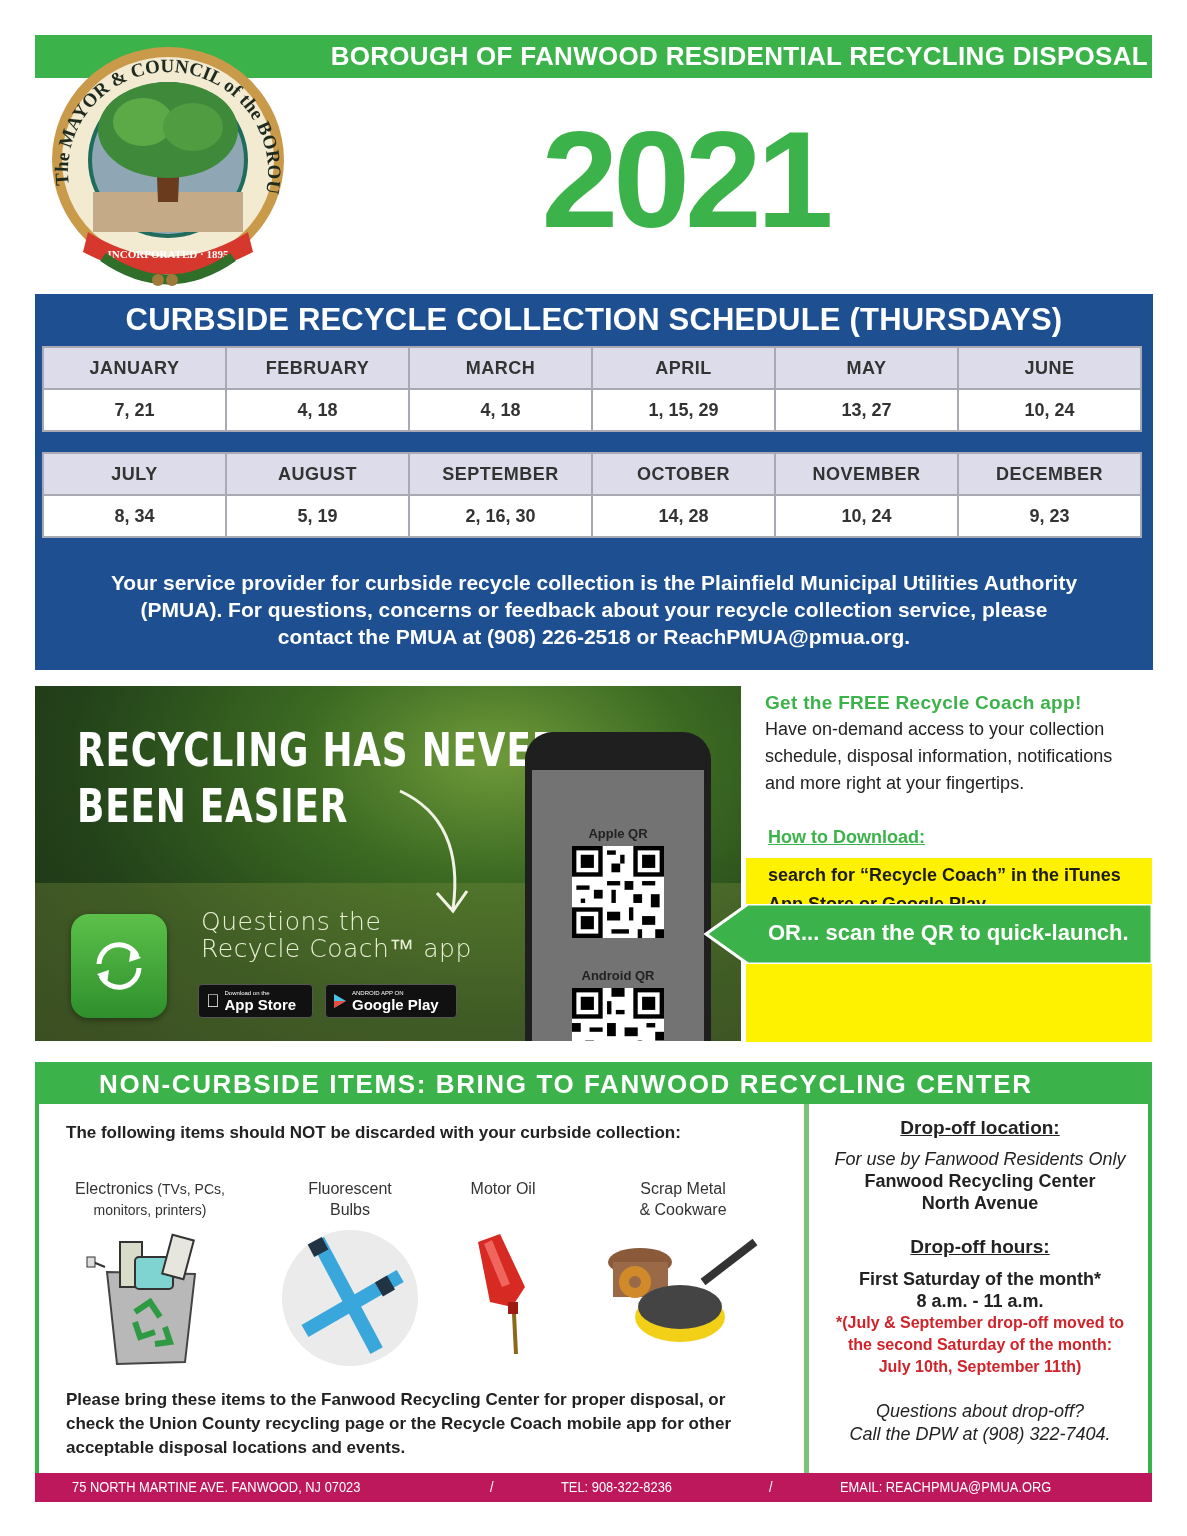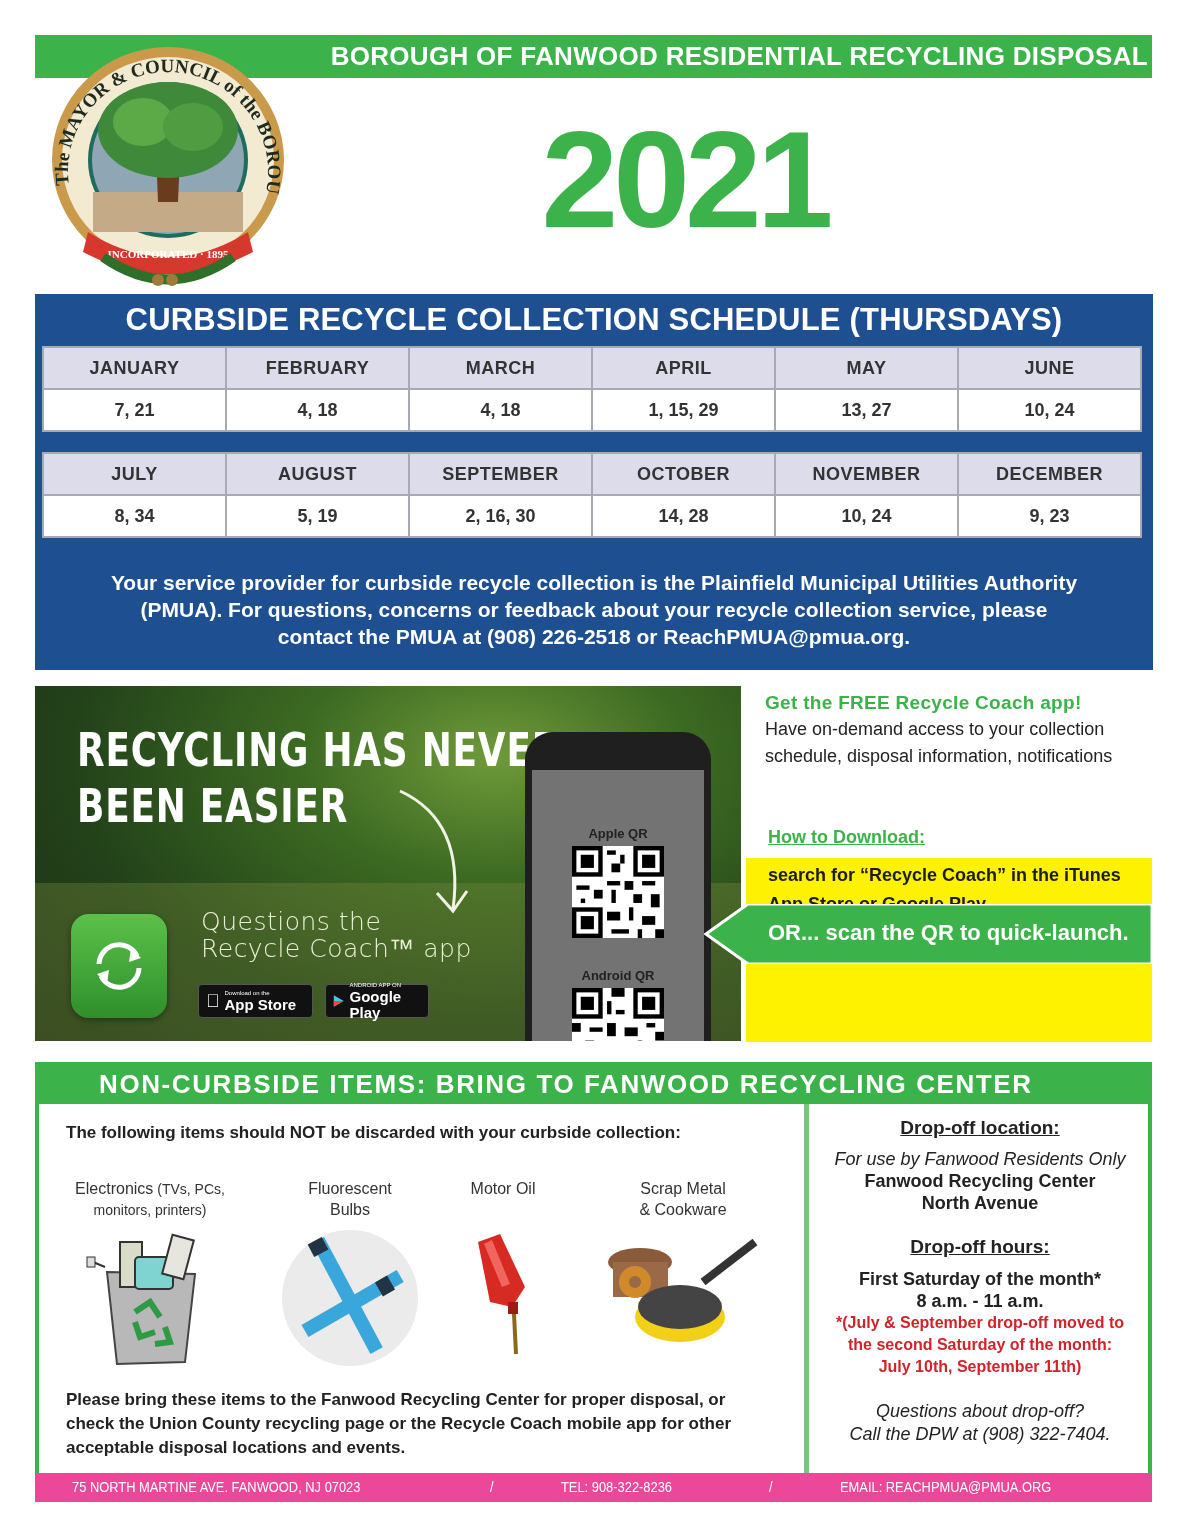--- a/index.html
+++ b/index.html
@@ -28,21 +28,21 @@
     background: radial-gradient(ellipse at 65% 20%, #6f9a3a 0%, #3c6a22 30%, #23421a 65%, #1b2d14 100%); }
   .promo-lower { position: absolute; left: 0; top: 197px; width: 100%; height: 158px; background: rgba(120,140,60,0.35); }
   .promo-headline { position: absolute; left: 42px; top: 36px; color: #fff; font-family: "DejaVu Sans", sans-serif; font-weight: bold; font-size: 46px; line-height: 56px; transform: scaleX(0.78); transform-origin: left top; letter-spacing: 1px; white-space: nowrap; }
   .promo-arrow { position: absolute; left: 360px; top: 95px; width: 80px; height: 140px; }
   .app-icon { position: absolute; left: 36px; top: 228px; width: 96px; height: 104px; border-radius: 18px; background: linear-gradient(180deg, #5cc14a 0%, #2e8f2c 100%); box-shadow: 0 2px 6px rgba(0,0,0,0.4); display: flex; align-items: center; justify-content: center; }
   .promo-script { position: absolute; left: 166px; top: 222px; color: #e9f0d6; font-family: "DejaVu Sans", sans-serif; font-size: 25px; line-height: 27px; font-weight: 300; letter-spacing: 0.5px; }
   .store-badge { position: absolute; top: 298px; height: 34px; background: #111; border: 1px solid #555; border-radius: 4px; color: #fff; display: flex; align-items: center; padding: 0 7px; gap: 5px; }
   .store-badge .small { font-size: 6px; display: block; line-height: 7px; }
   .store-badge .big { font-size: 15px; font-weight: bold; display: block; line-height: 16px; }
   .badge-apple { left: 163px; width: 115px; }
-  .badge-google { left: 290px; width: 104px; }
+  .badge-google { left: 290px; width: 132px; }
 
   .phone { position: absolute; left: 490px; top: 46px; width: 186px; height: 330px; background: #1f1f1f; border-radius: 28px 28px 0 0; }
   .phone-screen { position: absolute; left: 7px; top: 38px; width: 172px; height: 300px; background: #737373; }
   .qr-label { position: absolute; left: 0; width: 100%; text-align: center; font-size: 13px; font-weight: bold; color: #222; }
   .qr { position: absolute; left: 40px; width: 92px; height: 92px; }
 
   
   .app-info { left: 765px; top: 692px; width: 390px; }
   .app-info-title { color: #3cb34a; font-weight: bold; font-size: 19px; letter-spacing: 0.3px; }
   .app-info-body { color: #222; font-size: 18px; line-height: 27px; margin-top: 2px; }
@@ -63,21 +63,21 @@
   .item-icon { top: 1222px; }
   .nc-bottom { left: 66px; top: 1388px; width: 720px; font-weight: bold; font-size: 17px; color: #222; line-height: 24px; }
 
   .dropoff { left: 812px; top: 1117px; width: 336px; text-align: center; color: #222; }
   .do-h { font-weight: bold; font-size: 19px; text-decoration: underline; }
   .do-it { font-style: italic; font-size: 18px; margin-top: 10px; }
   .do-b { font-weight: bold; font-size: 18px; line-height: 22px; }
   .do-red { color: #d1232a; font-weight: bold; font-size: 16px; line-height: 22px; }
   .do-q { font-style: italic; font-size: 18px; line-height: 23px; }
 
-  .footer { left: 35px; top: 1473px; width: 1117px; height: 29px; background: #ec4899; color: #fff; font-size: 14px; }
+  .footer { left: 35px; top: 1473px; width: 1117px; height: 29px; background: #be185d; color: #fff; font-size: 14px; }
   .footer span { position: absolute; top: 6px; transform: scaleX(0.92); transform-origin: left top; }
 </style>
 </head>
 <body>
 
 <div class="abs top-bar">
   <span class="top-bar-text">BOROUGH OF FANWOOD RESIDENTIAL RECYCLING DISPOSAL</span>
 </div>
 
 <div class="abs seal">
@@ -266,20 +266,21 @@
       </svg>
     </div>
   </div>
 </div>
 
 <div class="abs app-info">
   <div class="app-info-title">Get the FREE Recycle Coach app!</div>
   <div class="app-info-body">
     <div>Have on-demand access to your collection</div>
     <div>schedule, disposal information, notifications</div>
+    <div>and more right at your fingertips.</div>
   </div>
 </div>
 <div class="abs how-to">How to Download:</div>
 <div class="abs yellow-box">
   <div class="yellow-text">
     <div>search for “Recycle Coach” in the iTunes</div>
     <div>App Store or Google Play.</div>
   </div>
 </div>
 <div class="abs green-arrow">

